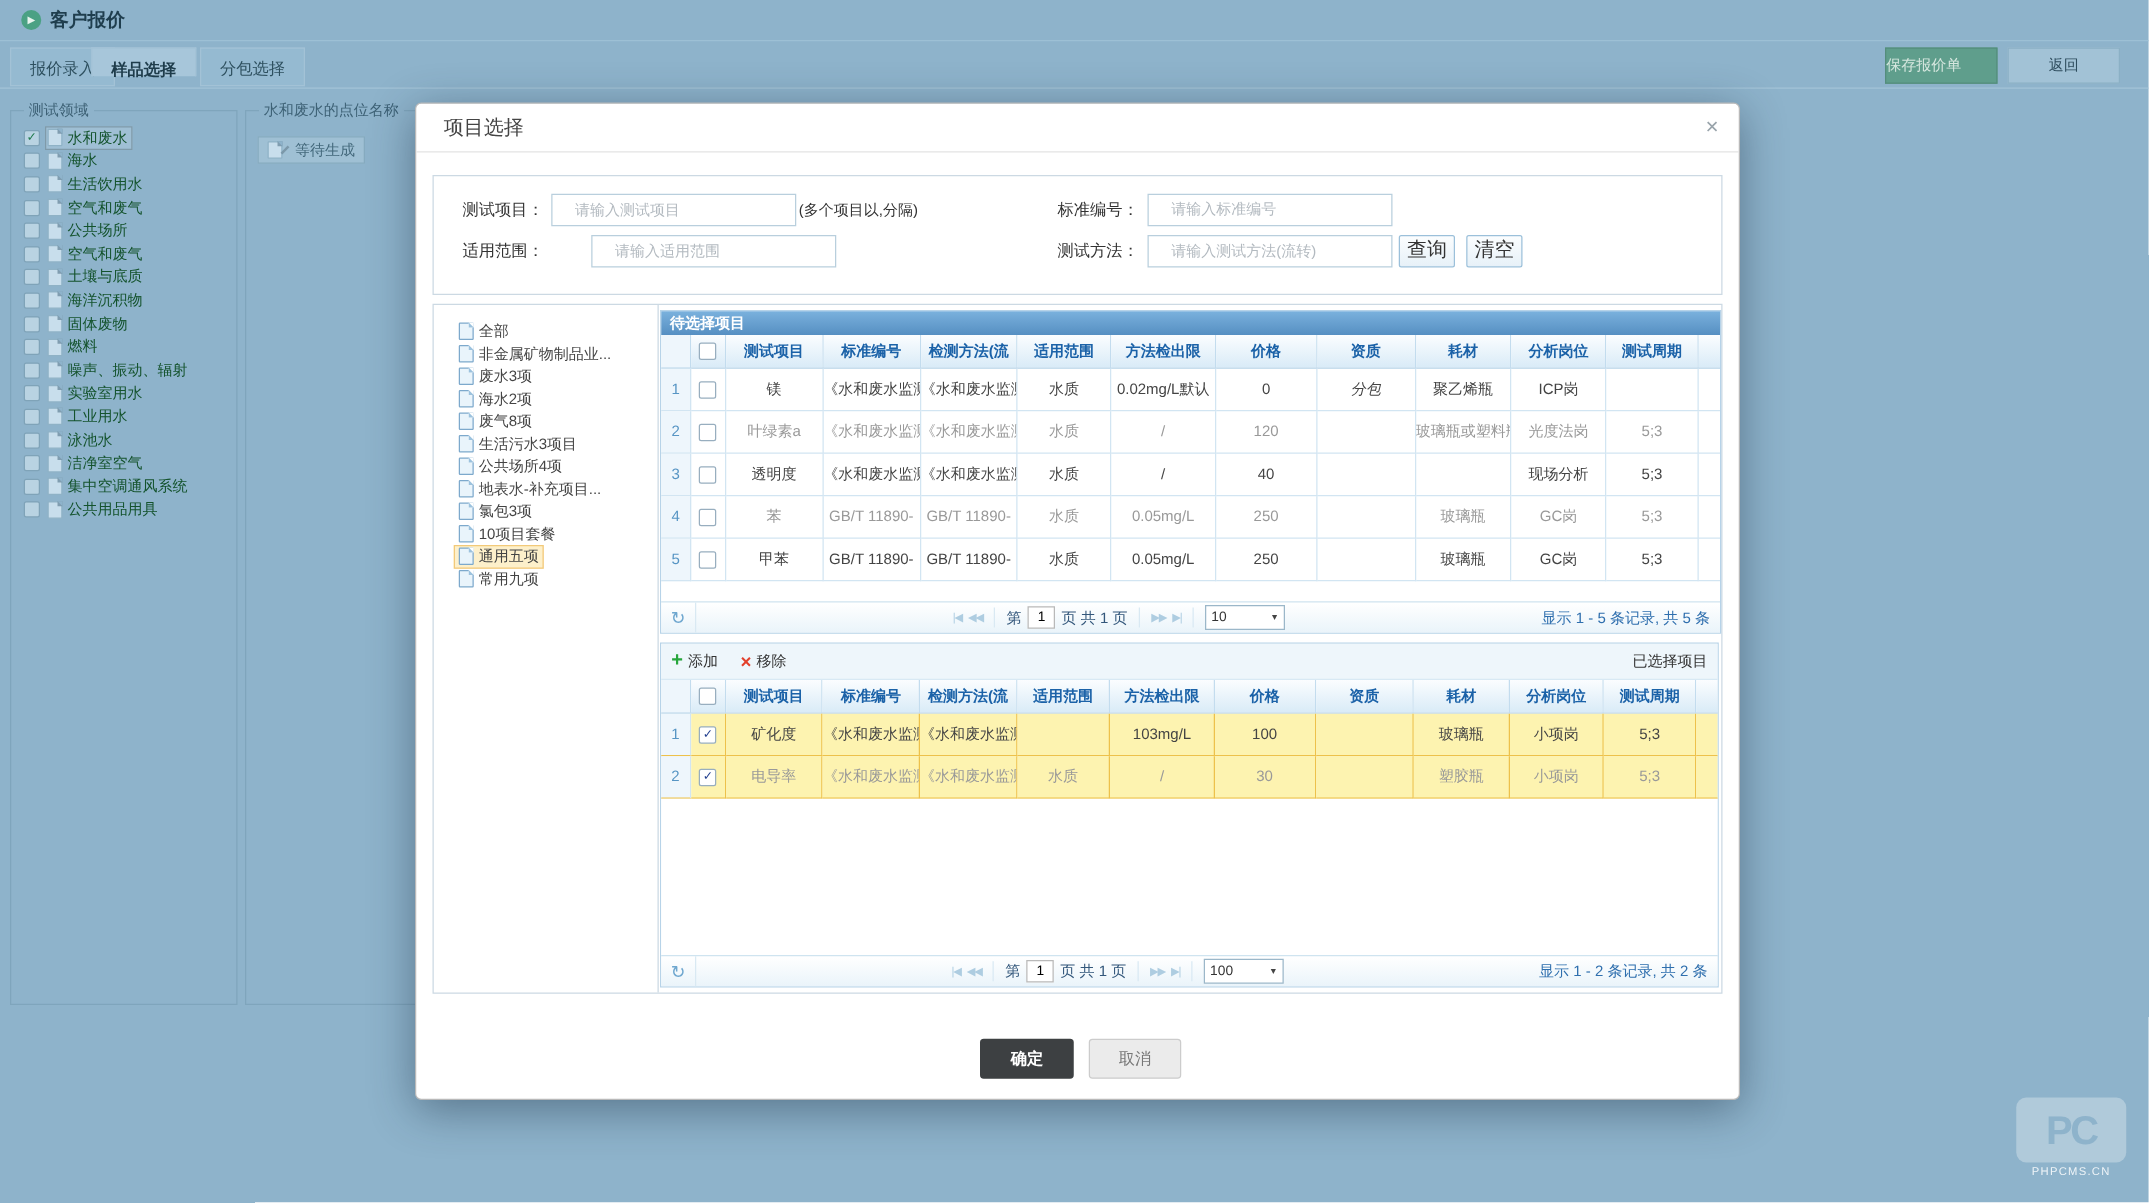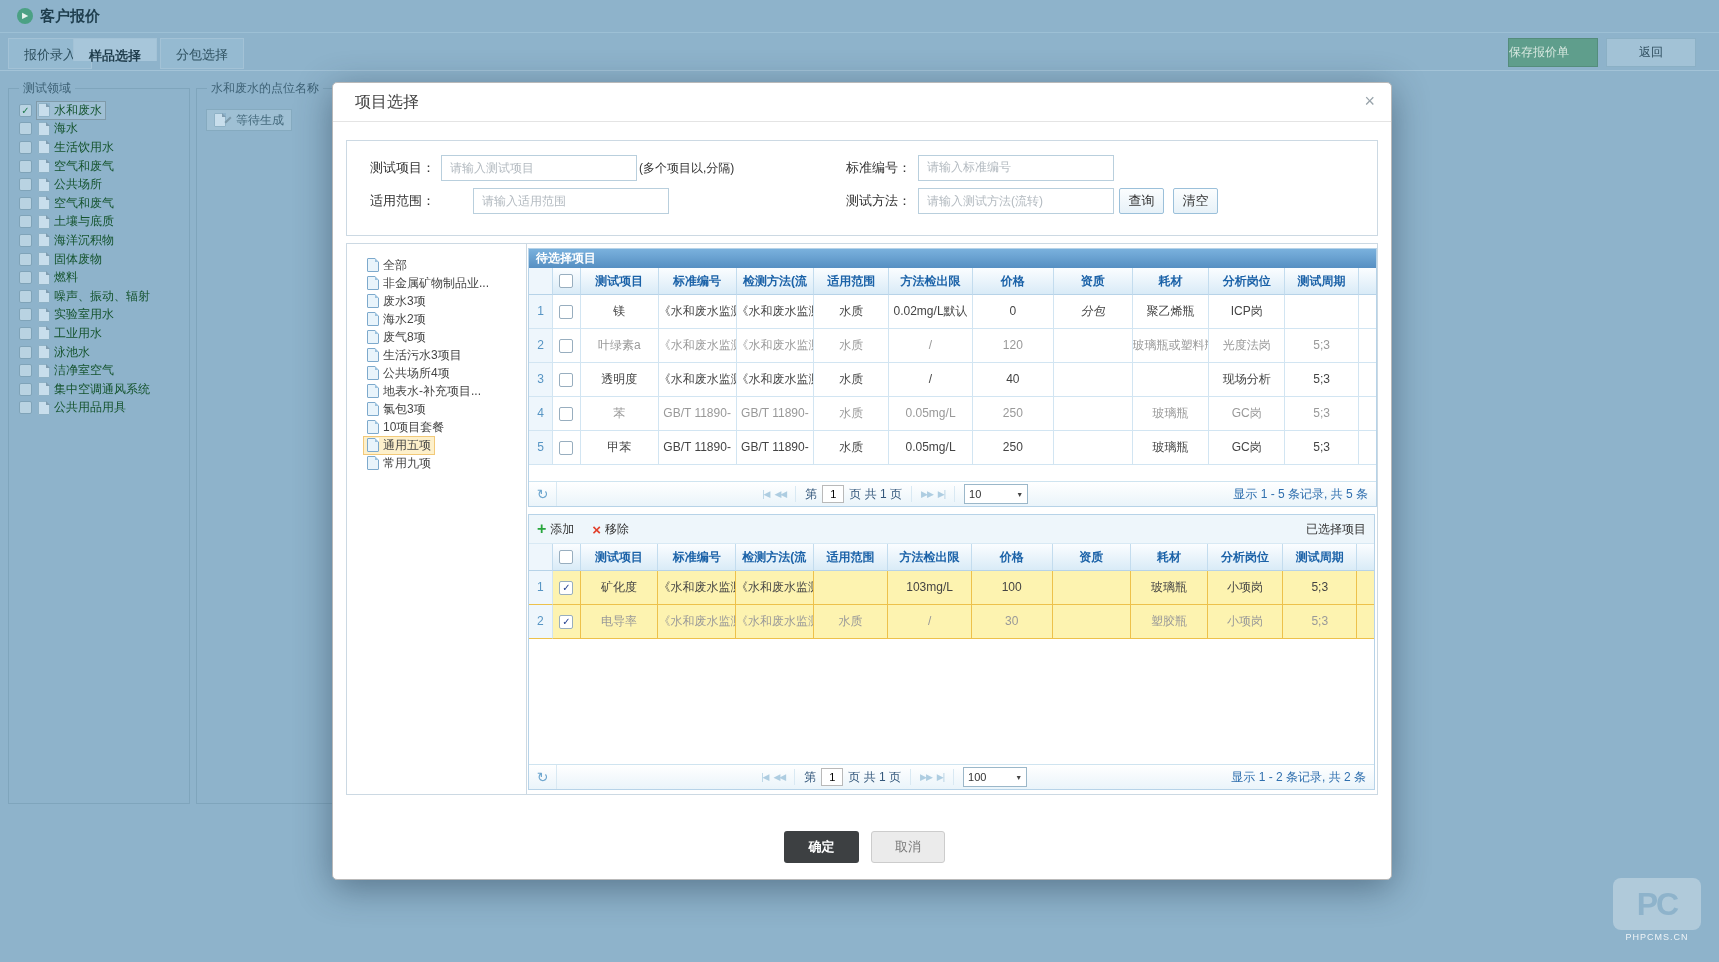--- a/index.html
+++ b/index.html
@@ -40,25 +40,25 @@
 
   
   .modal{position:absolute;left:332px;top:82px;width:1060px;height:798px;background:#fff;border:1px solid #b9b9b9;
          border-radius:5px;box-shadow:0 8px 36px rgba(20,40,60,.45);box-sizing:border-box}
   .m-head{position:absolute;left:0;top:0;right:0;height:38px;border-bottom:1px solid #e4e4e4}
   .m-title{position:absolute;left:22px;top:9px;font-size:16px;color:#444}
   .m-close{position:absolute;right:16px;top:8px;font-size:18px;color:#99a4ab;cursor:pointer}
 
   .search{position:absolute;left:13px;top:57px;width:1032px;height:96px;border:1px solid #ccd9e3;box-sizing:border-box}
   .s-lbl{position:absolute;width:88px;text-align:right;line-height:26px;color:#333;font-size:13px}
-  .s-inp{position:absolute;width:196px;height:26px;border:1px solid #b9cfdd;padding:0 8px;font-size:12px;box-sizing:border-box;color:#333;outline:none}
+  .s-inp{position:absolute;width:196px;height:26px;border:1px solid #b9cfdd;padding:0 18px;font-size:12px;box-sizing:border-box;color:#333;outline:none}
   .s-inp::placeholder{color:#b3bac0}
   .s-hint{position:absolute;left:292px;top:14px;line-height:26px;color:#333}
   .s-btn{position:absolute;height:26px;width:45px;background:linear-gradient(#fbfdfe,#e7f1f8);border:1px solid #9bc0da;
-         border-radius:2px;color:#333;font-size:13px;text-align:center;line-height:24px;box-sizing:border-box;cursor:pointer}
+         border-radius:2px;color:#333;font-size:16px;text-align:center;line-height:24px;box-sizing:border-box;cursor:pointer}
 
   .cbox{position:absolute;left:13px;top:160px;width:1032px;height:552px;border:1px solid #ccd9e3;box-sizing:border-box}
   .tree{position:absolute;left:0;top:0;bottom:0;width:180px;border-right:1px solid #ccd9e3;padding:12px 0 0 16px;box-sizing:border-box}
   .t-item{display:flex;align-items:center;height:18px}
   .t-node{display:inline-flex;align-items:center;gap:4px;padding:0 3px;border:1px solid transparent;color:#444;
           white-space:nowrap;overflow:hidden;max-width:150px}
   .t-item.sel .t-node{background:#fdf0cb;border-color:#f2c979}
   .tree .doc{background:#e9f4fb;border-color:#7da9cc}
   .tree .doc::after{border-top-color:#fff;border-left-color:#9cc2de}
 

